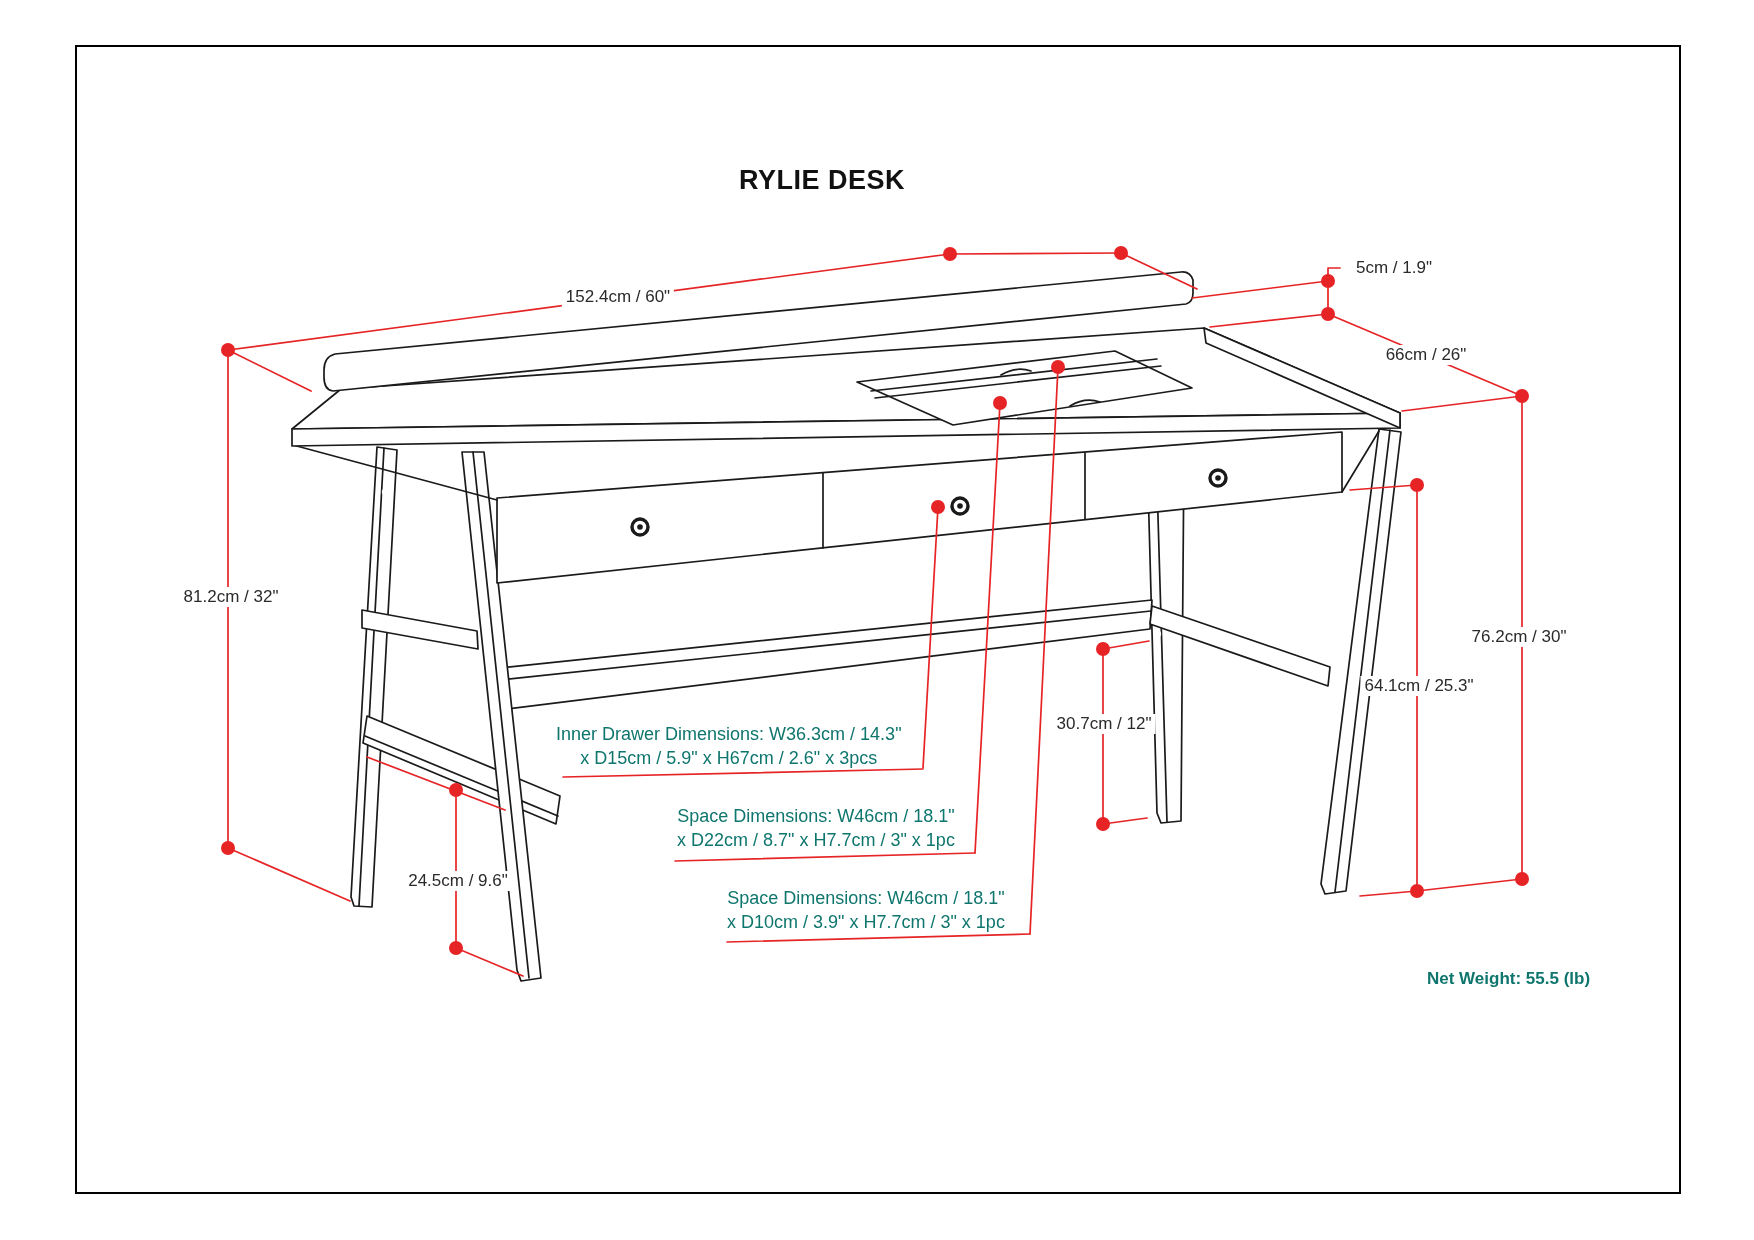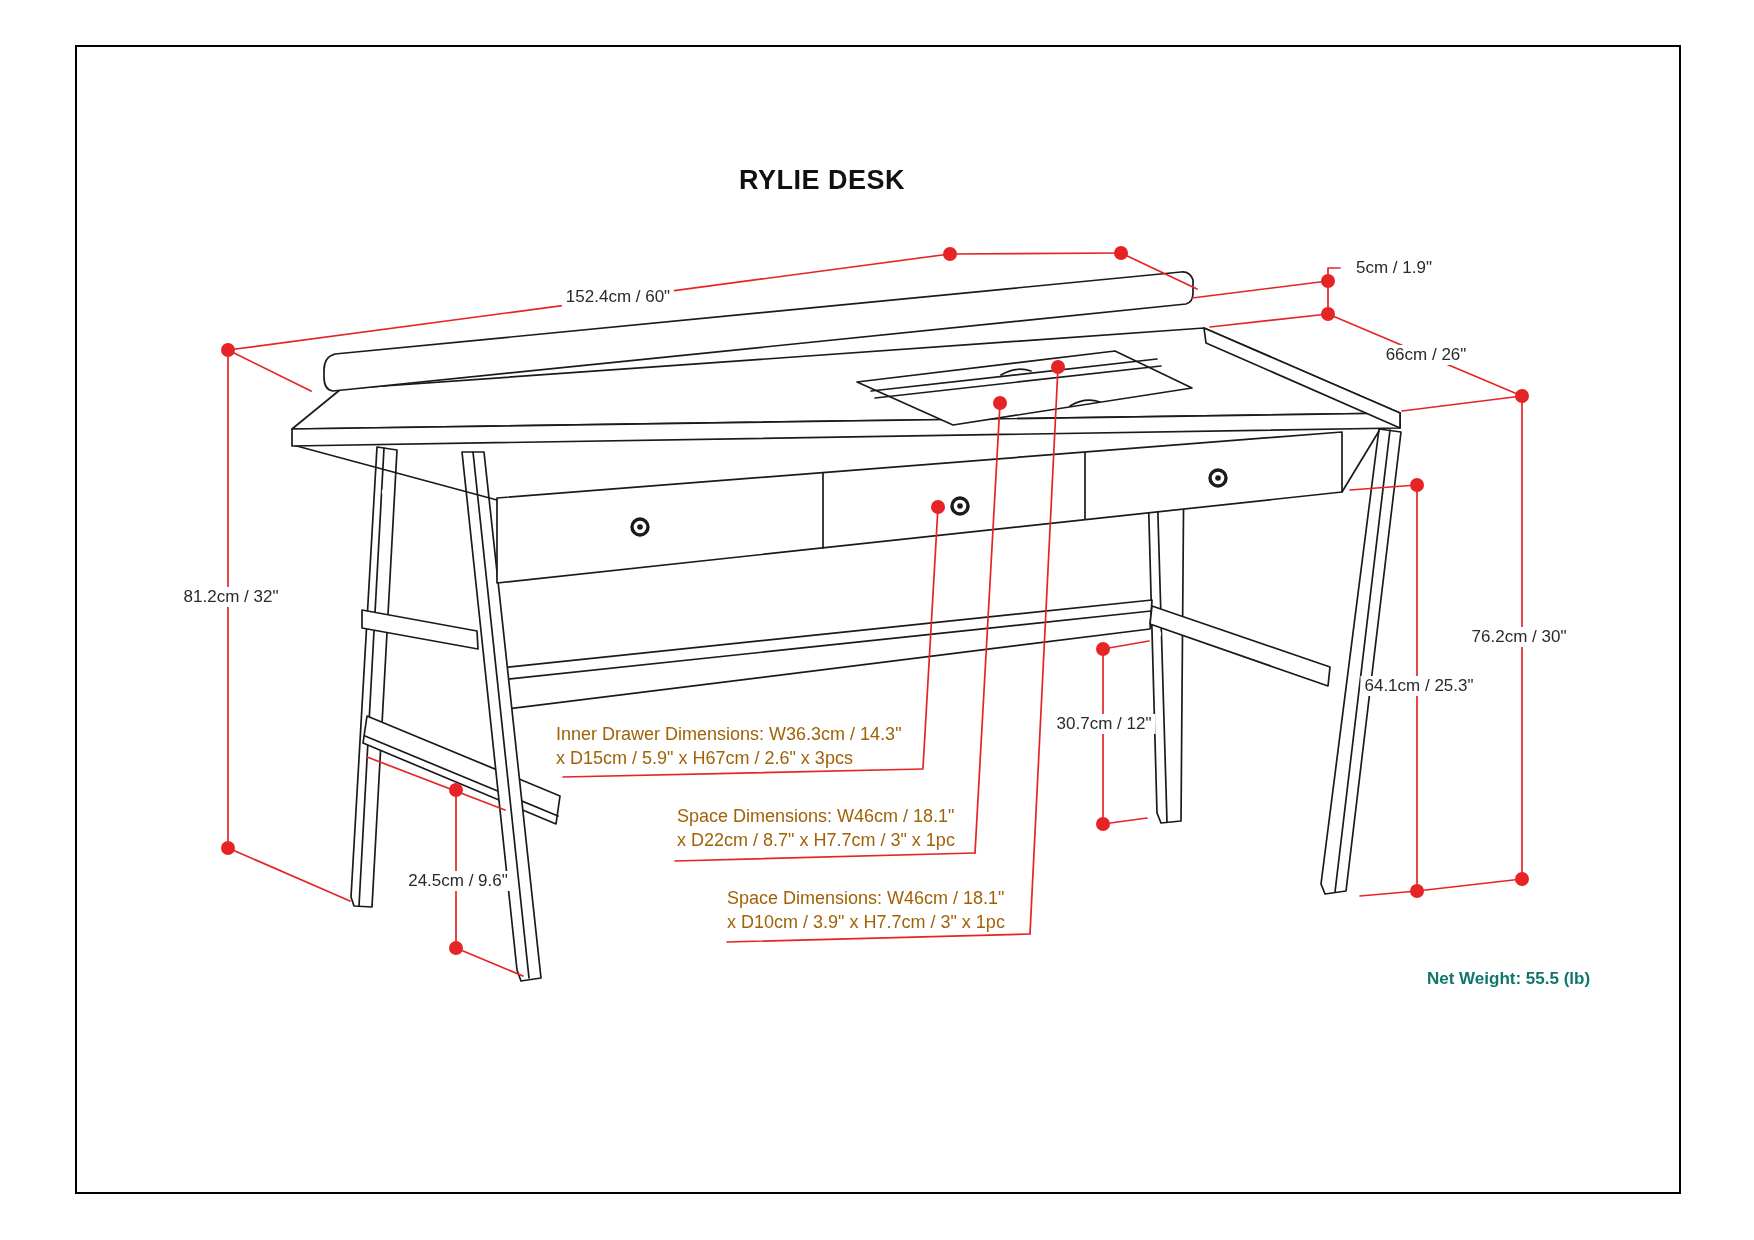--- a/index.html
+++ b/index.html
@@ -19,22 +19,22 @@
   .red-dots circle { fill:var(--red); }
   .title {
     position:absolute; left:822px; top:180px; transform:translate(-50%,-50%);
     font-size:27px; font-weight:bold; color:#111; white-space:nowrap; letter-spacing:0.5px;
   }
   .lbl {
     position:absolute; transform:translate(-50%,-50%); background:var(--paper);
     padding:0 4px; font-size:17px; white-space:nowrap; color:#2a2a2a; z-index:3;
   }
   .note {
-    position:absolute; font-size:18px; line-height:24px; color:#a16207;
-    white-space:nowrap; z-index:3;
+    position:absolute; font-size:18px; line-height:24px; color:#0f766e;
+    white-space:nowrap; z-index:3;text-align:center;
   }
   .netweight {
     position:absolute; left:1427px; top:969px; font-size:17px; font-weight:600;
     color:#0f766e; white-space:nowrap; z-index:3;
   }
 </style>
 </head>
 <body>
 
 <div class="page">

